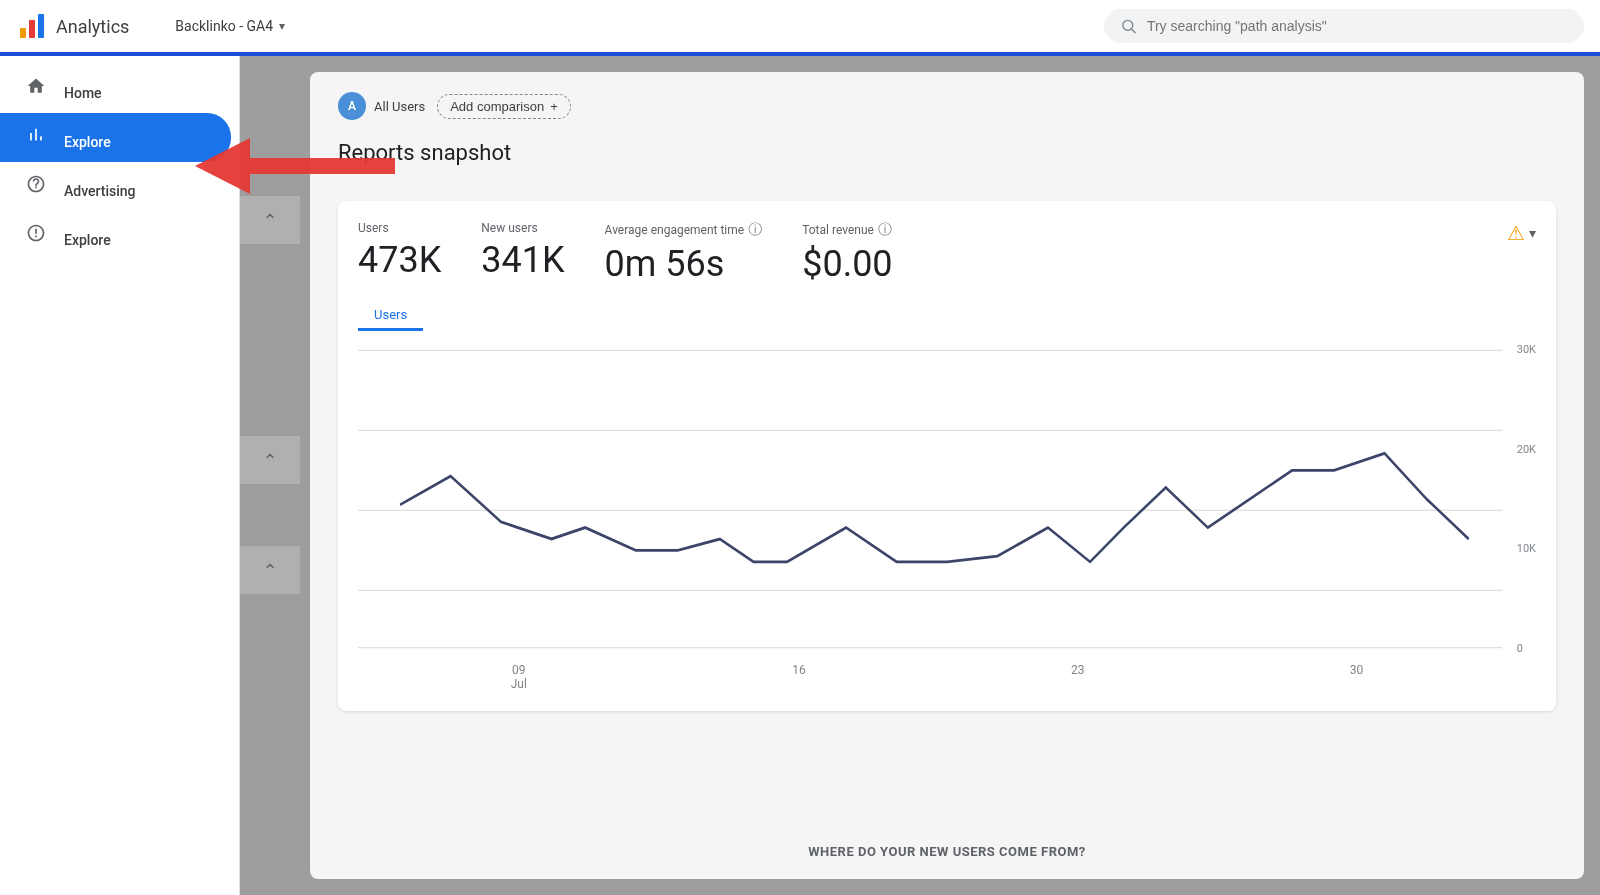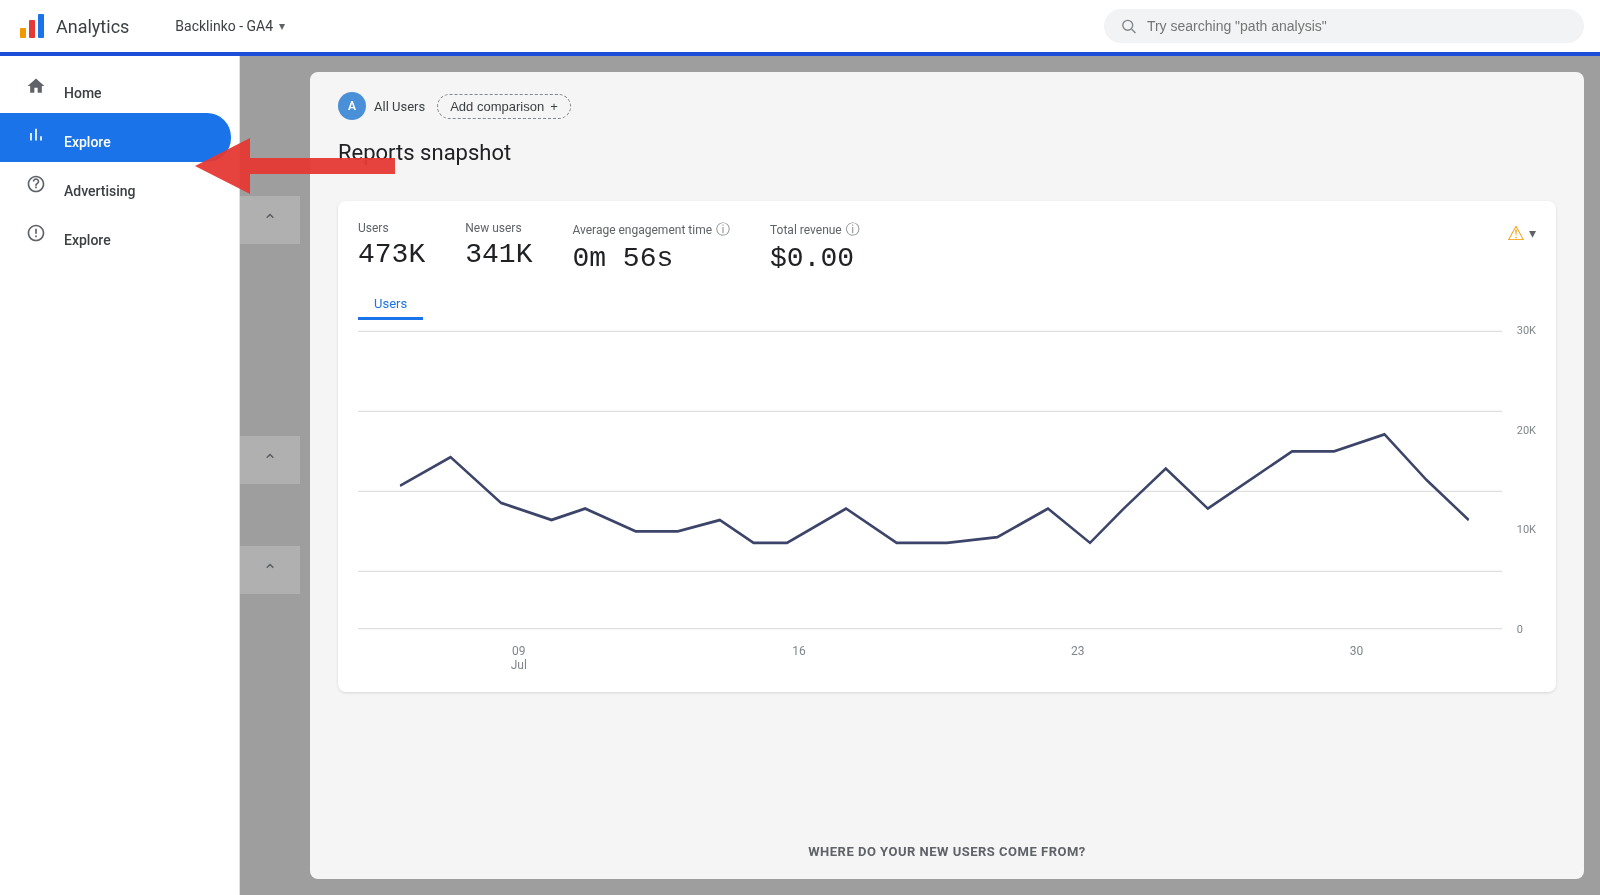--- a/index.html
+++ b/index.html
@@ -181,24 +181,23 @@
       gap: 4px;
     }
     .metric-label {
       font-size: 12px;
       color: #5f6368;
       display: flex;
       align-items: center;
       gap: 4px;
     }
     .metric-value {
-      font-size: 28px;
+      font-size: 36px;
       color: #202124;
       font-weight: 400;
-      font-family: Liberation Mono, monospace;
     }
     .info-icon {
       font-size: 14px;
       color: #80868b;
       cursor: pointer;
     }
 
     
     .chart-tabs {
       display: flex;
@@ -214,20 +213,21 @@
     }
     .chart-tab.active {
       border-bottom: 3px solid #1a73e8;
       color: #1a73e8;
     }
 
     
     .chart-area {
       position: relative;
       height: 320px;
+      margin-top: 8px;
     }
     .chart-svg {
       width: 100%;
       height: 100%;
     }
 
     
     .x-labels {
       display: flex;
       justify-content: space-around;

